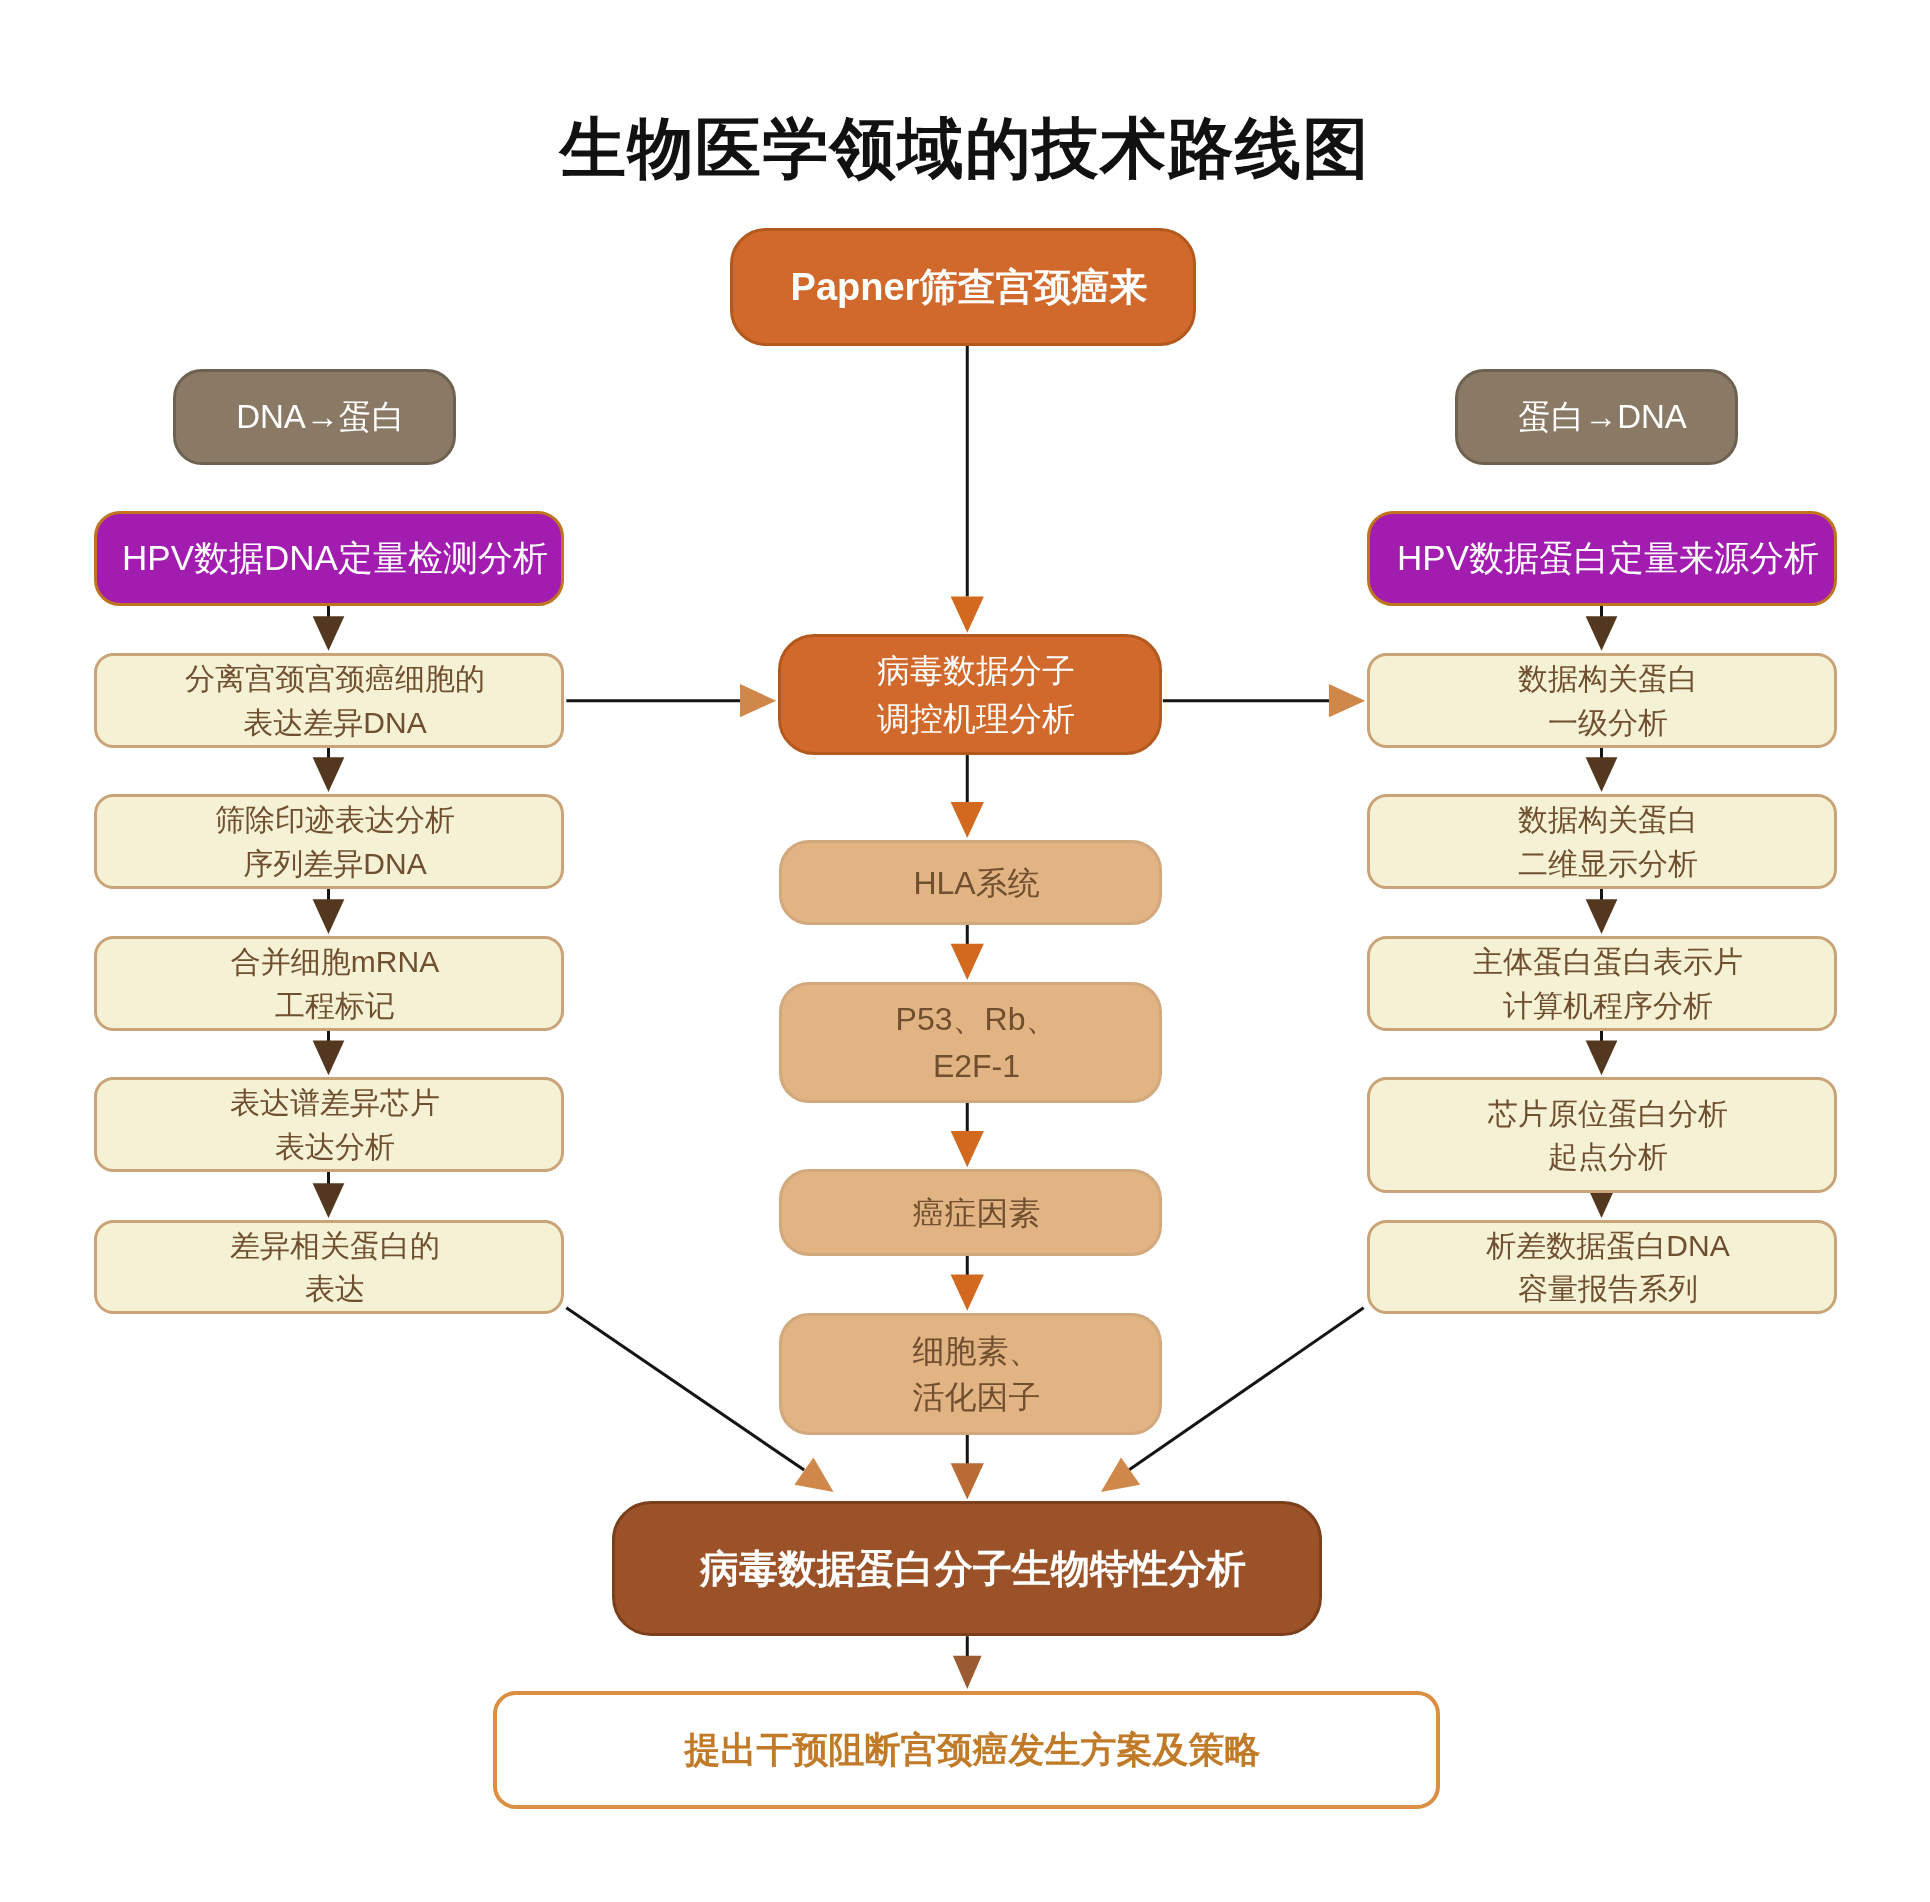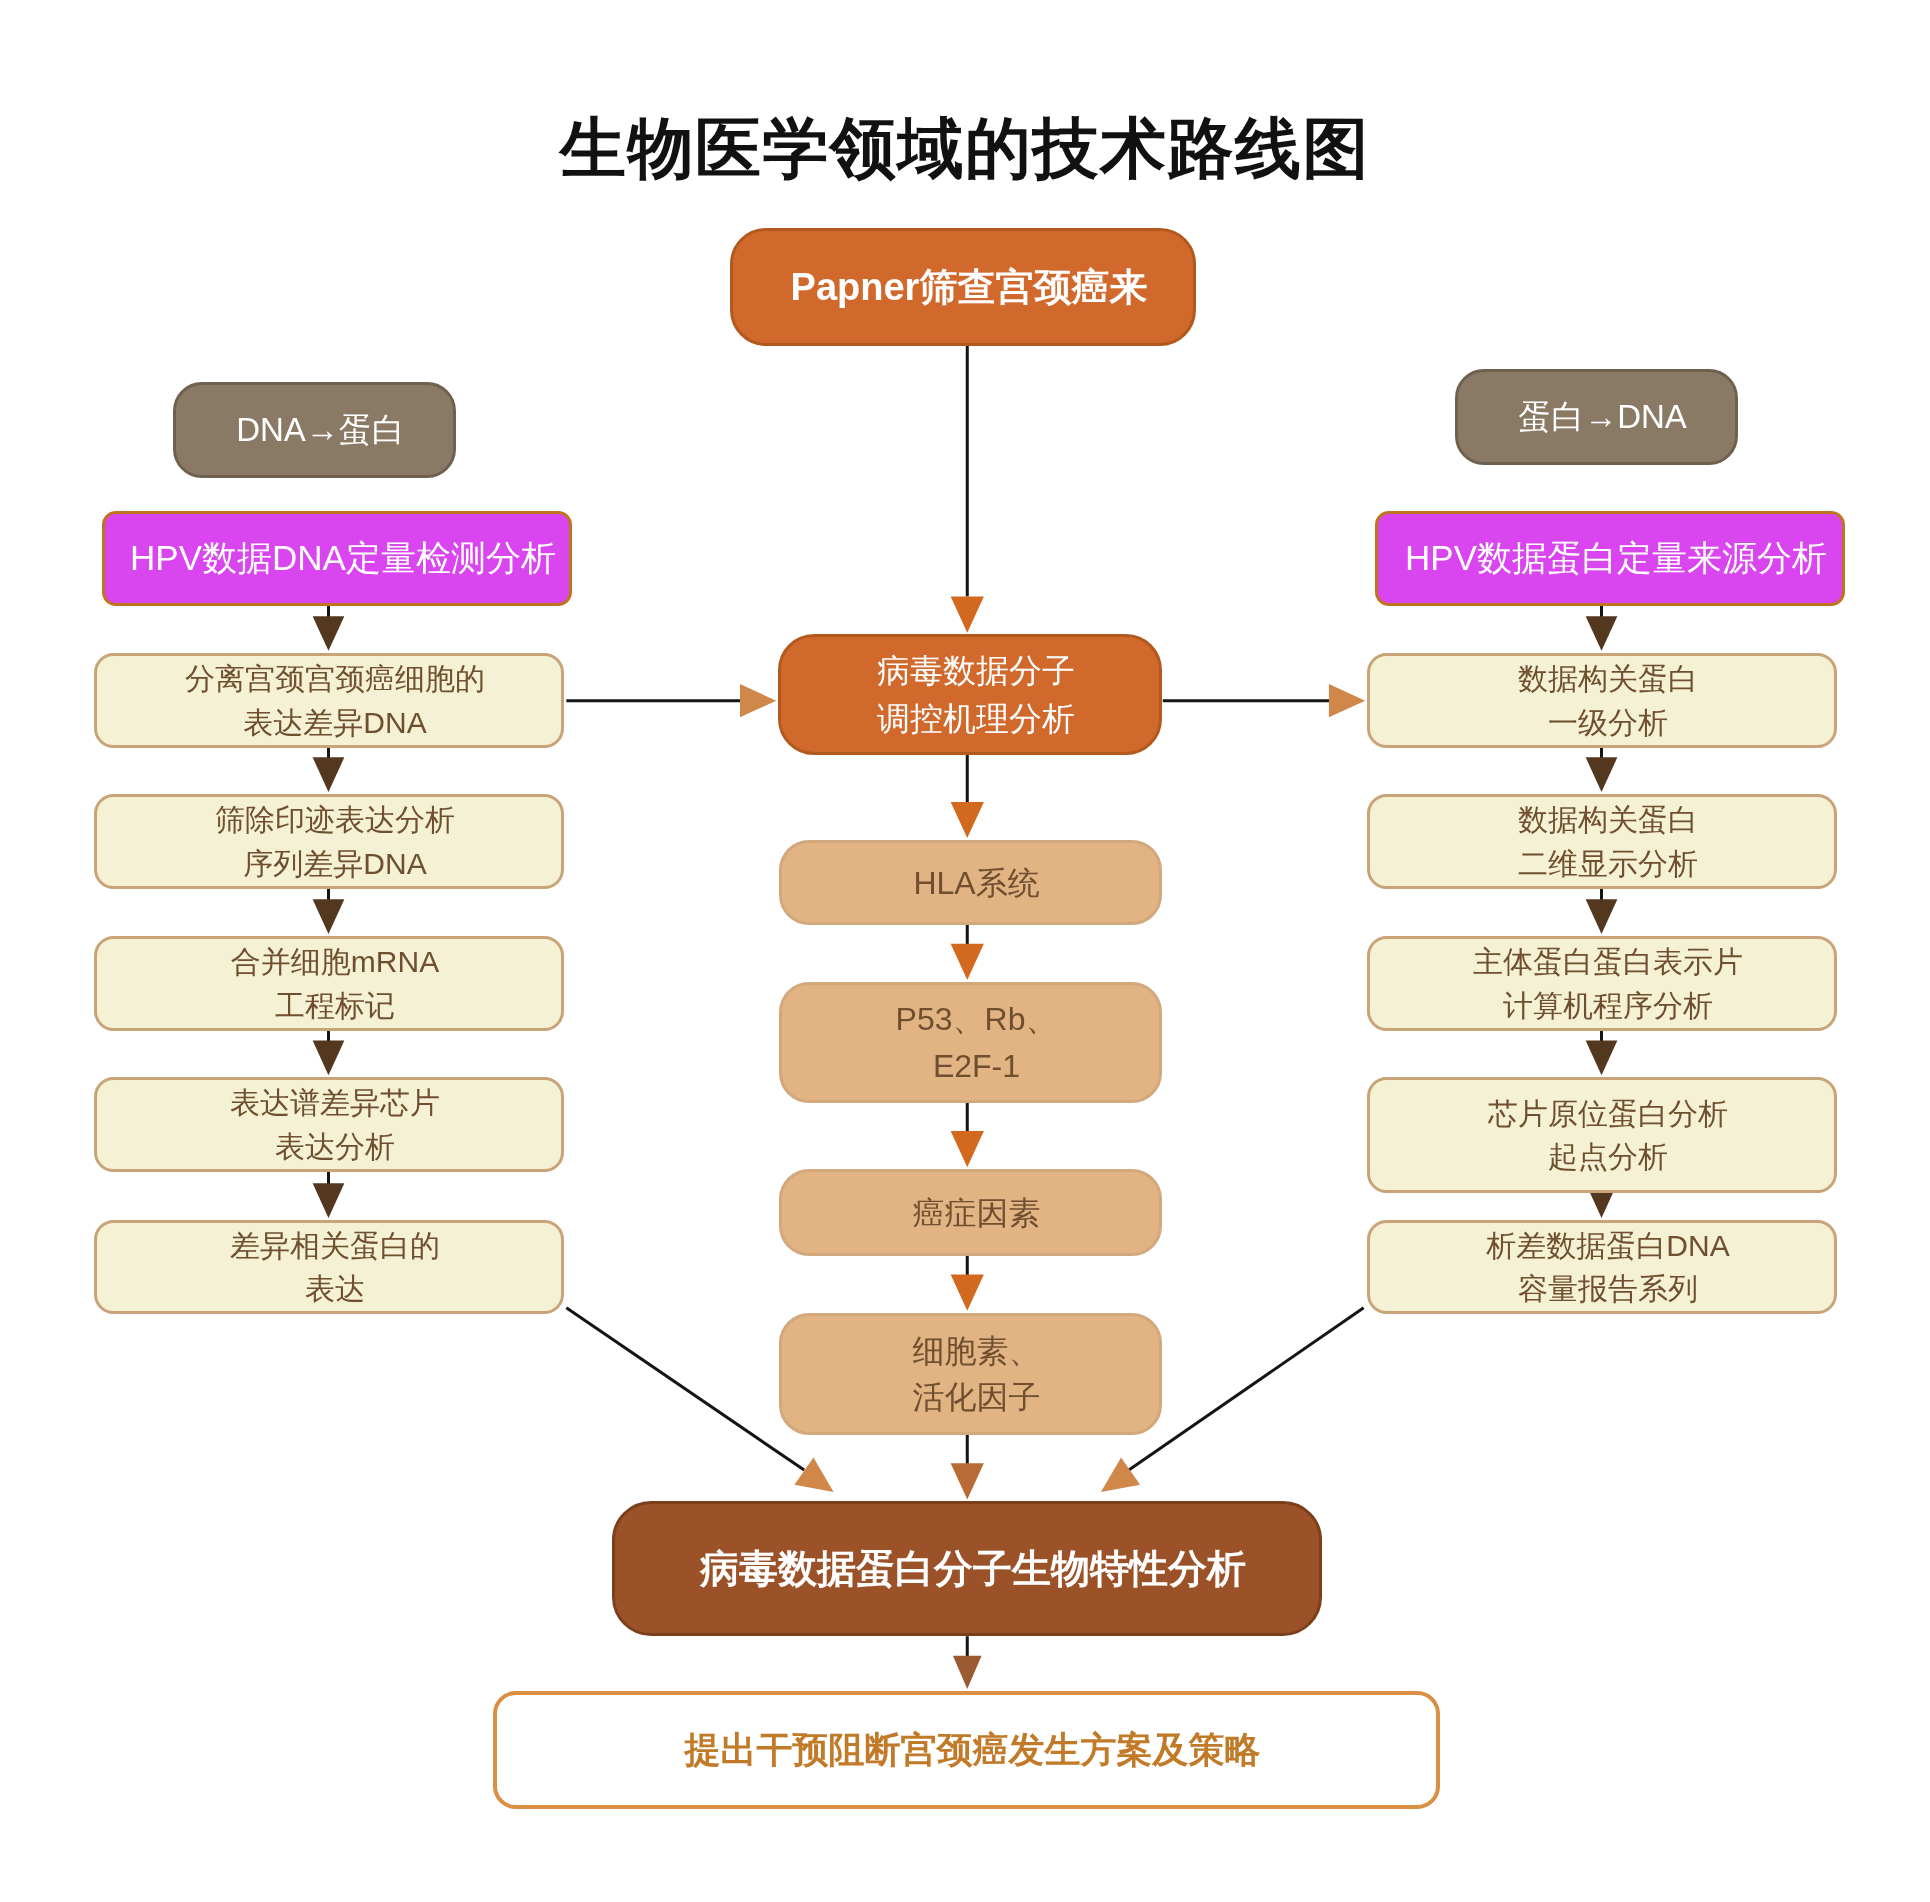--- a/index.html
+++ b/index.html
@@ -21,22 +21,22 @@
     padding-left: 12px;
   }
   .node .ln { display: block; }
 
   .orange-deep {
     background: #D0692B; border: 3.8px solid #B4591E; border-radius: 36px;
     color: #ffffff; font-size: 33px;
   }
   .orange-deep.hdr { font-weight: 700; font-size: 38px; }
   .orange-mid {
-    background: #d946ef; border: 3.8px solid #BF741F; border-radius: 14px;
-    color: #ffffff; font-size: 35px; margin-left: 8px;
+    background: #a21caf; border: 3.8px solid #BF741F; border-radius: 26px;
+    color: #ffffff; font-size: 35px;
   }
   .brown-gray {
     background: #8A7A65; border: 3.8px solid #6E6150; border-radius: 29px;
     color: #ffffff; font-size: 33px;
   }
   .cream {
     background: #F5F1D4; border: 3px solid #C8A478; border-radius: 19.6px;
     color: #6F4F2F; font-size: 30px; line-height: 1.5;
   }
   .tan {
@@ -149,21 +149,21 @@
     <g>
       <line x1="1806" y1="1732" x2="1495" y2="1947" stroke="#151515" stroke-width="4"></line>
       <polygon points="0,0 -22,-48 22,-48" fill="#D0874A" transform="translate(1458 1976) rotate(55)"></polygon>
     </g>
   </svg>
 
   <div class="node orange-deep hdr" style="left:730px; top:228px; width:466px; height:118px;">
     <span class="ln">Papner筛查宫颈癌来</span>
   </div>
 
-  <div class="node brown-gray" style="left:173px; top:382px; width:283px; height:96px;">
+  <div class="node brown-gray" style="left:173px; top:369px; width:283px; height:96px;">
     <span class="ln">DNA→蛋白</span>
   </div>
   <div class="node brown-gray" style="left:1455px; top:369px; width:283px; height:96px;">
     <span class="ln">蛋白→DNA</span>
   </div>
 
   <div class="node orange-mid" style="left:94px; top:511px; width:470px; height:95px;">
     <span class="ln">HPV数据DNA定量检测分析</span>
   </div>
   <div class="node orange-mid" style="left:1367px; top:511px; width:470px; height:95px;">

